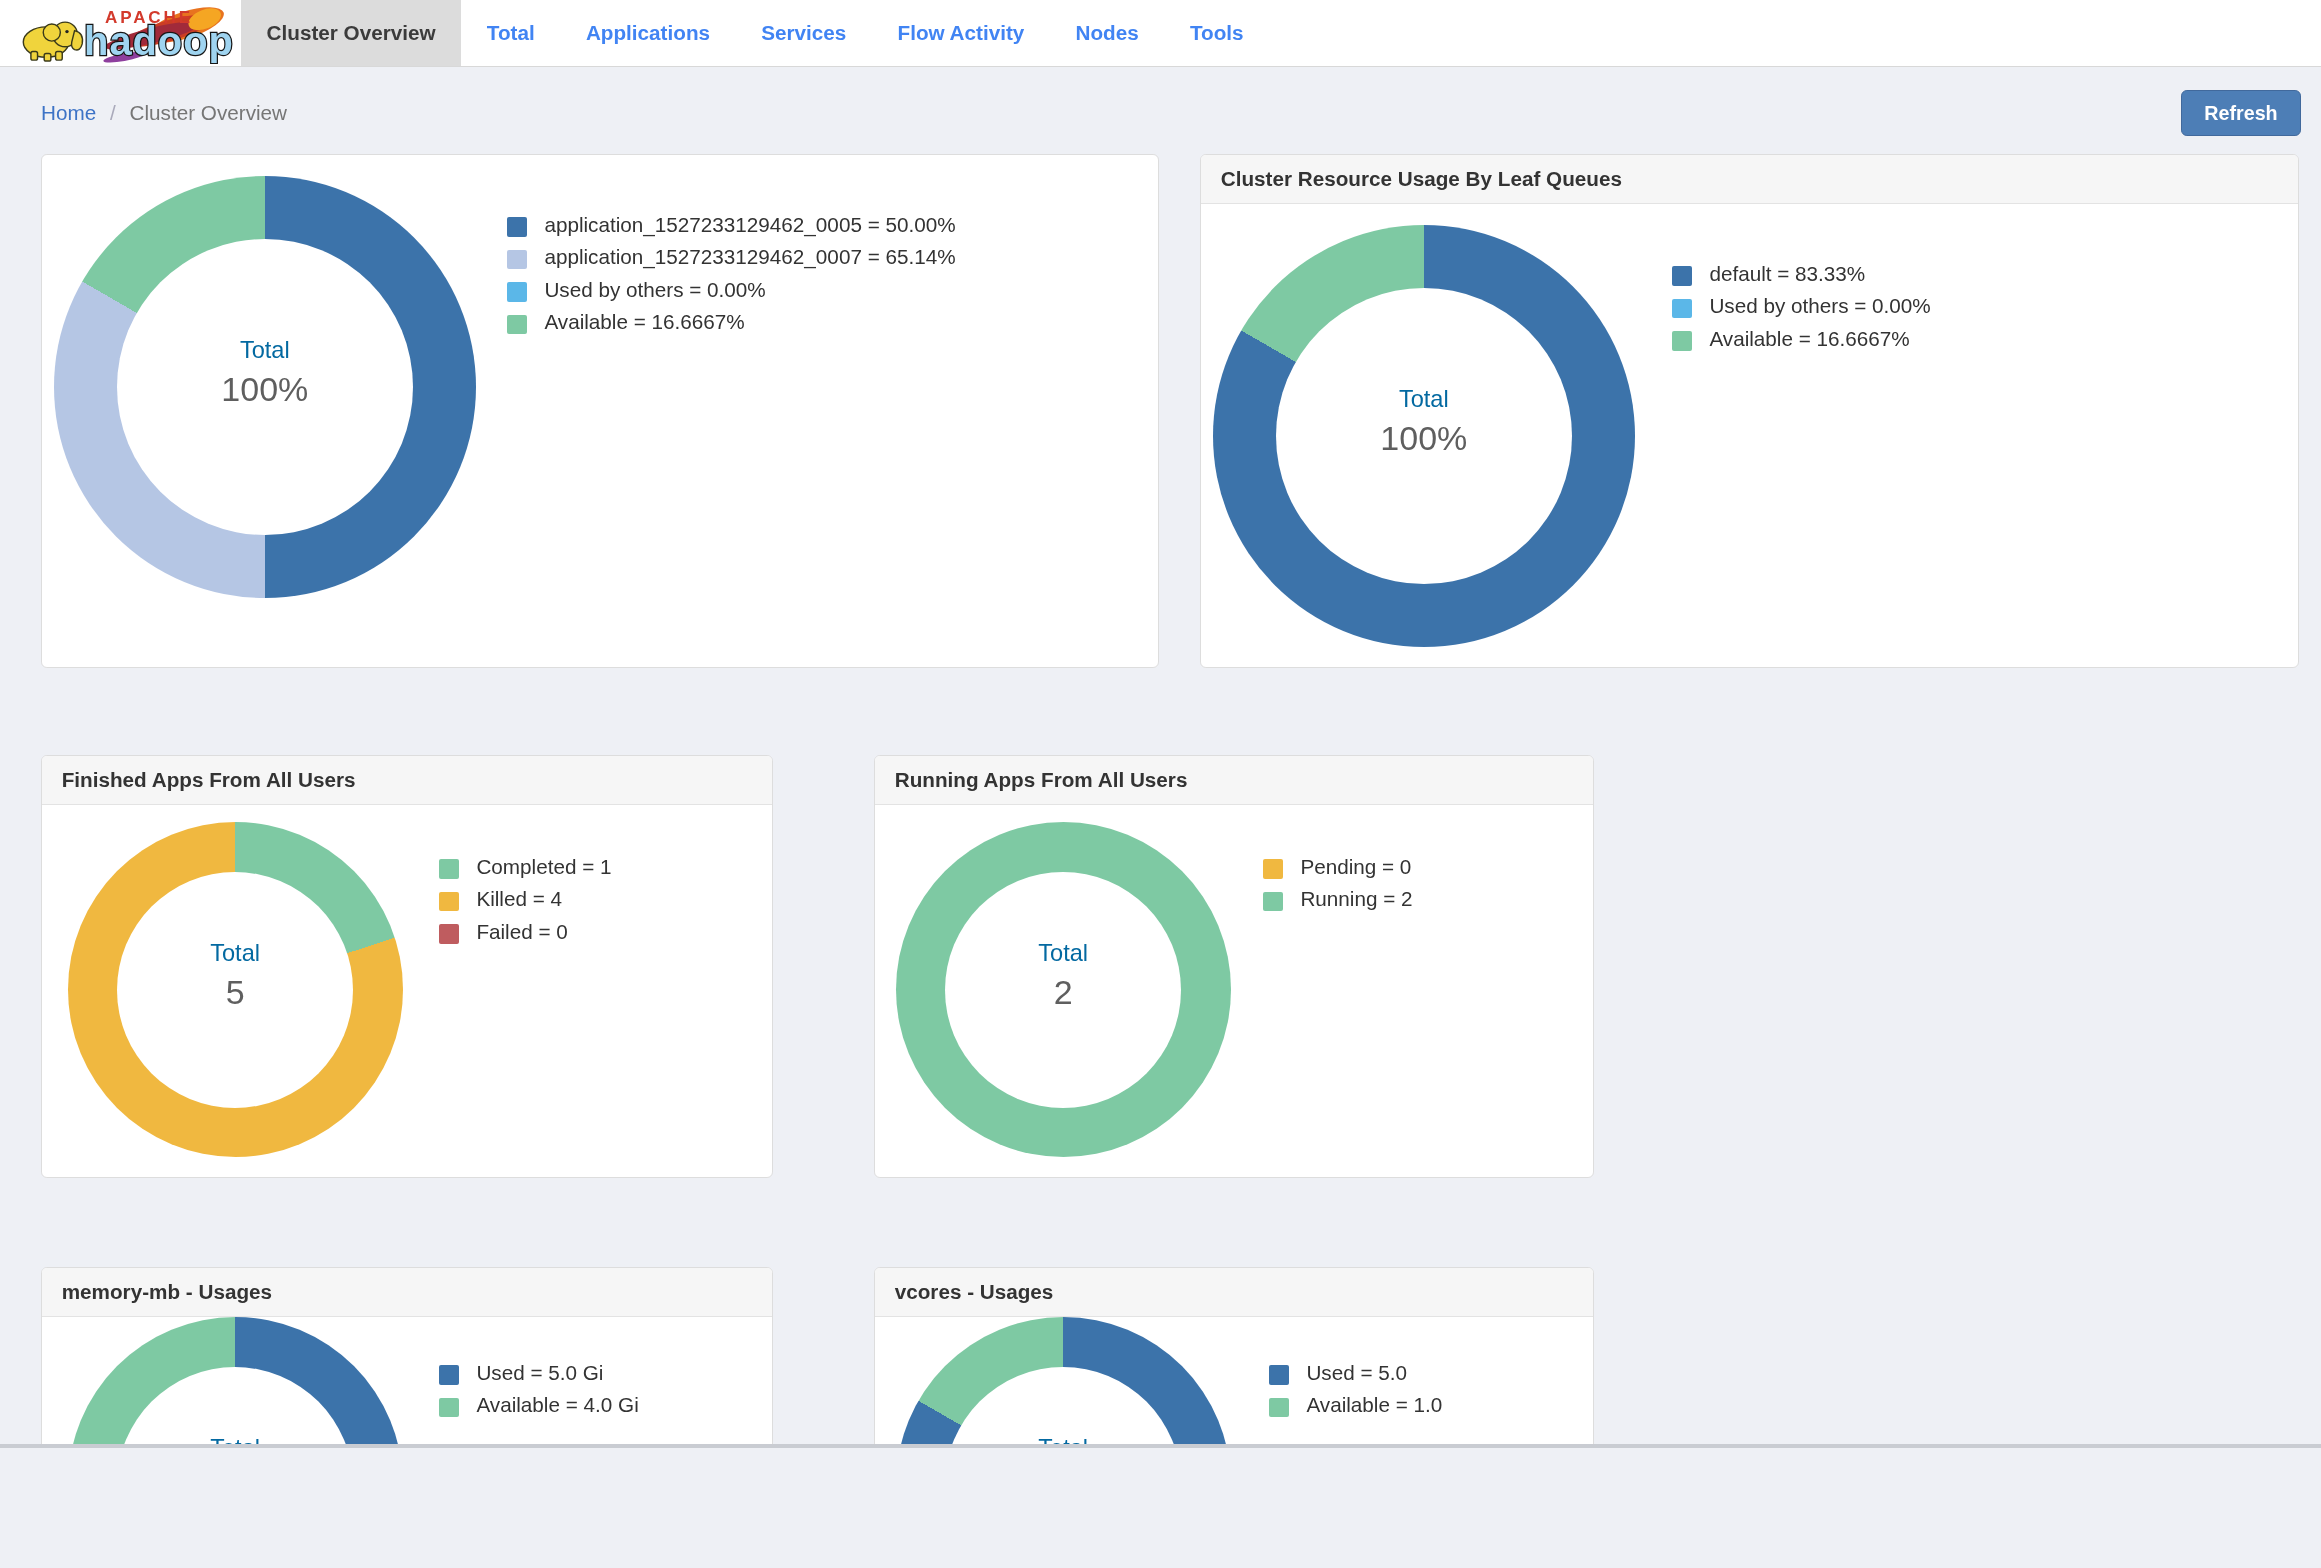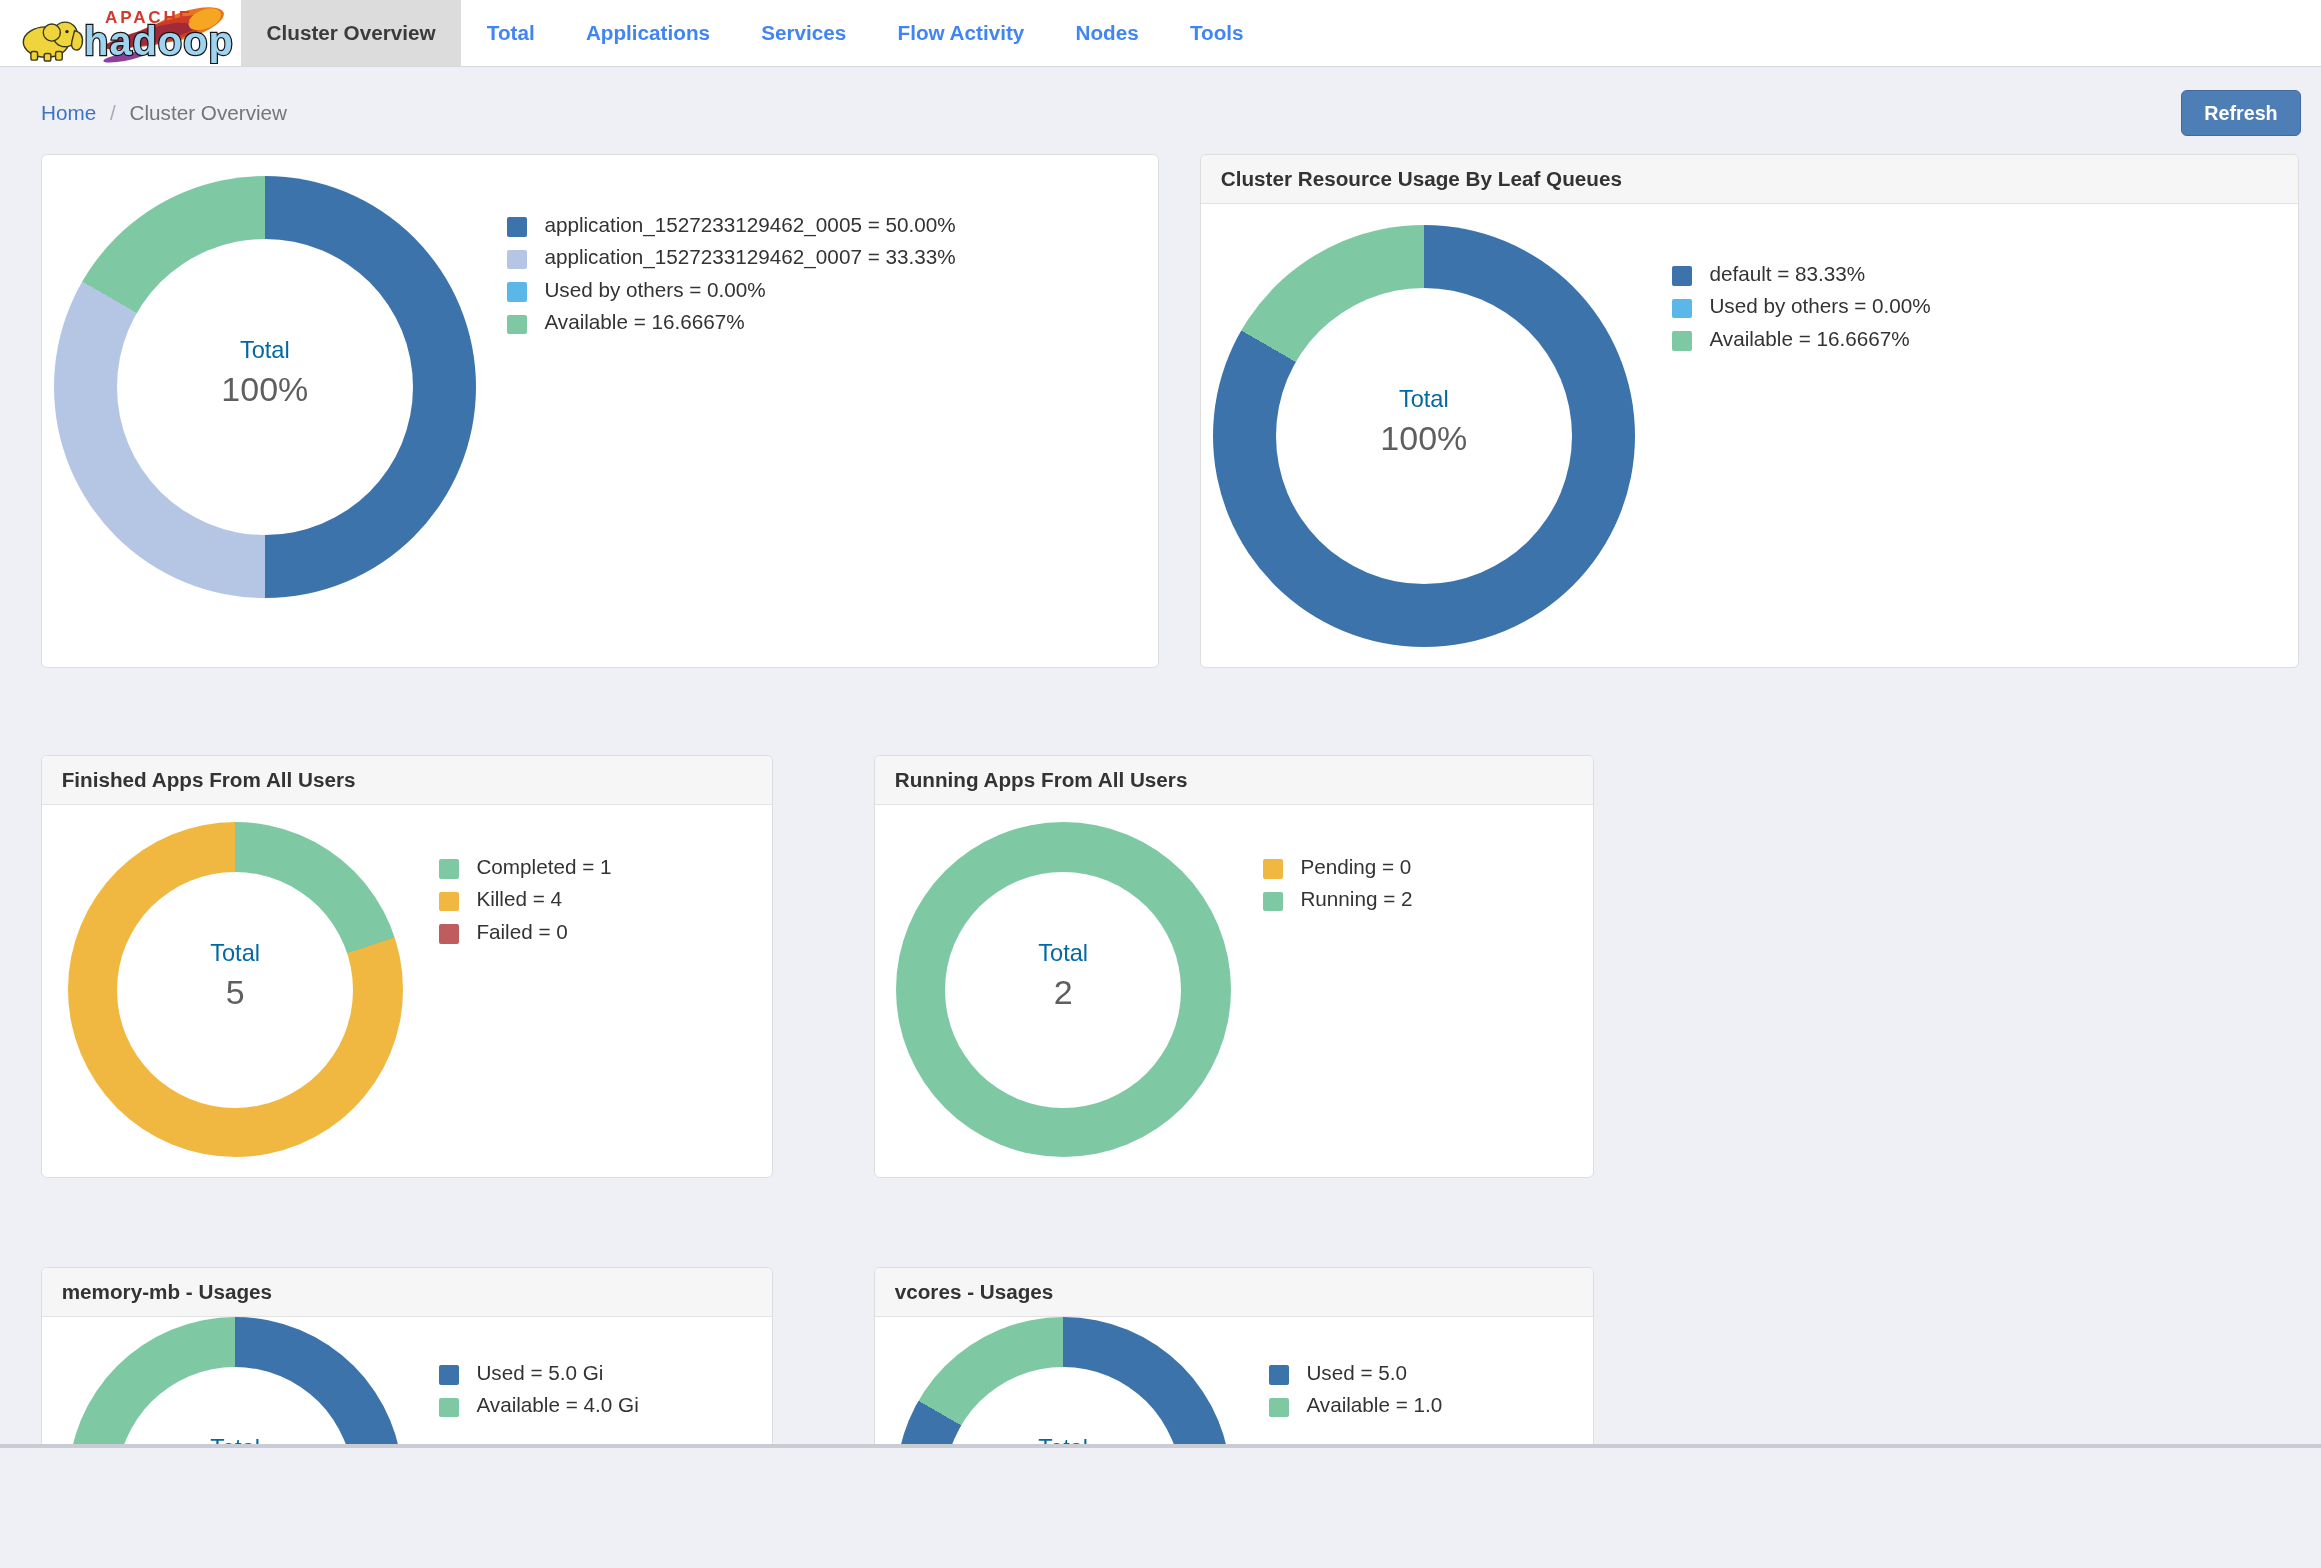--- a/index.html
+++ b/index.html
@@ -161,21 +161,21 @@
               </div>
             </div>
           </div>
           <div class="legend legend-lg">
             <div class="legend-item">
               <span class="swatch" style="background: rgb(60, 115, 170);"></span>
               <span class="legend-label">application_1527233129462_0005 = 50.00%</span>
             </div>
             <div class="legend-item">
               <span class="swatch" style="background: rgb(181, 198, 228);"></span>
-              <span class="legend-label">application_1527233129462_0007 = 33.33%</span>
+              <span class="legend-label">application_1527233129462_0007 = 65.14%</span>
             </div>
             <div class="legend-item">
               <span class="swatch" style="background: rgb(91, 183, 232);"></span>
               <span class="legend-label">Used by others = 0.00%</span>
             </div>
             <div class="legend-item">
               <span class="swatch" style="background: rgb(126, 201, 163);"></span>
               <span class="legend-label">Available = 16.6667%</span>
             </div>
           </div>

